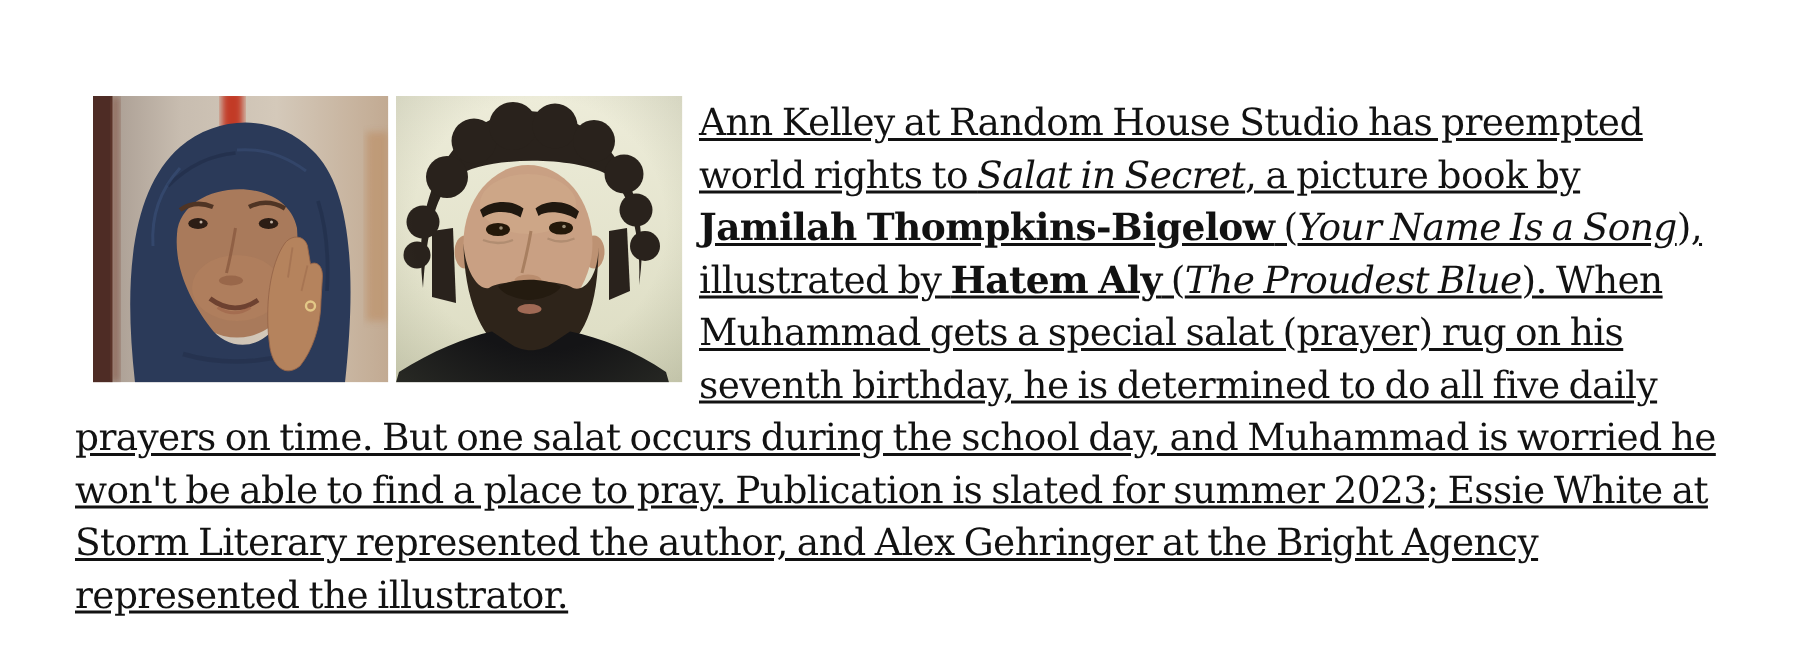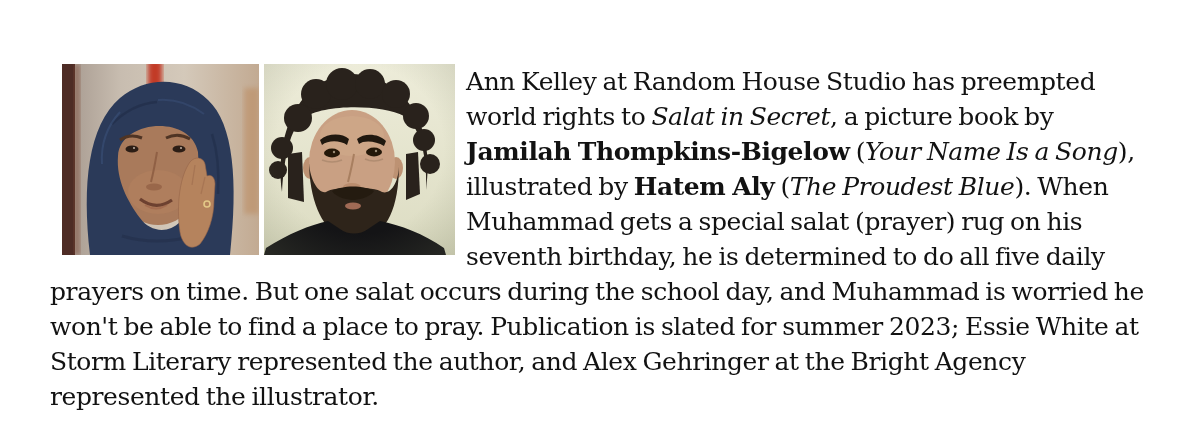--- a/index.html
+++ b/index.html
@@ -28,20 +28,21 @@
   .photo-left  { width: 197px; }
   .photo-right { width: 191px; }
   .text {
     margin: 0;
     font-size: 25px;
     line-height: 35px;
     letter-spacing: -0.4px;
     word-spacing: -1.5px;
     color: #121212;
     text-align: left;
+    text-decoration: underline;
   }
   .seg-it { font-style: italic; }
   .seg-bd { font-weight: 700; }
 </style>
 </head>
 <body>
 
 <div class="page">
   <div class="article-body">
 

